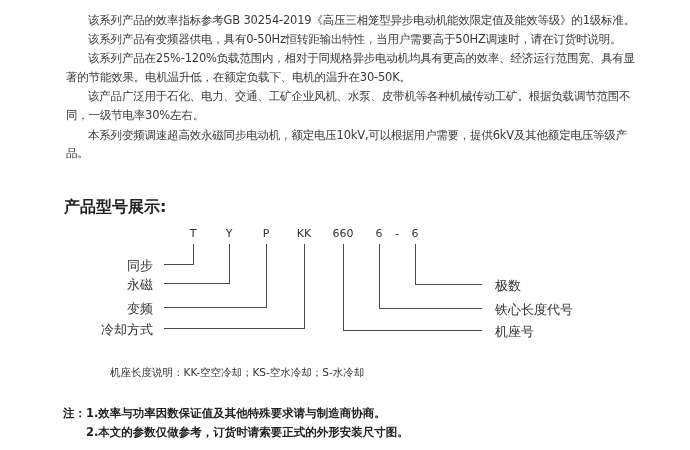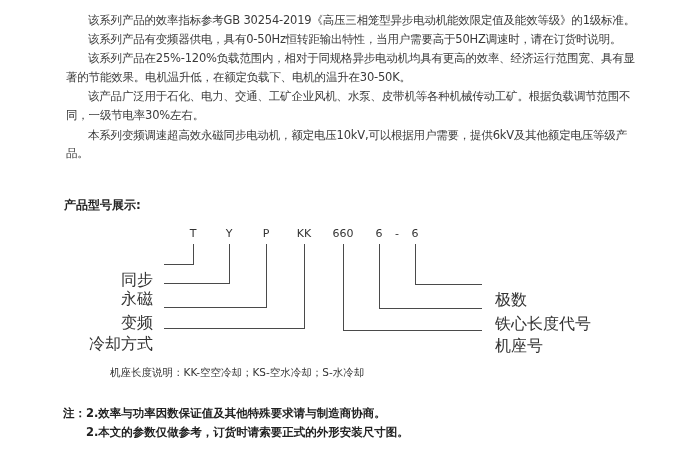--- a/index.html
+++ b/index.html
@@ -1,23 +1,23 @@
 <!DOCTYPE html>
 <html><head>
 <meta charset="utf-8">
 <style>
   html, body { margin:0; padding:0; }
   body { width:690px; height:450px; background:#ffffff; position:relative; overflow:hidden;
          font-family:"DejaVu Sans","Liberation Sans",sans-serif; color:#3a3a3a; }
   .p { position:absolute; font-size:11.5px; line-height:19px; white-space:nowrap; letter-spacing:-0.2px; }
   .indent { left:88px; }
   .cont { left:66px;text-align:center; }
-  .heading { position:absolute; left:64px; top:197px; font-size:12px; font-weight:bold; color:#222; }
+  .heading { position:absolute; left:64px; top:197px; font-size:16px; font-weight:bold; color:#222; }
   .code { position:absolute; top:227px; font-size:11px; color:#333; transform:translateX(-50%); }
-  .lbl { position:absolute; font-size:16px; color:#333;margin-top:13px; }
+  .lbl { position:absolute; font-size:13px; color:#333; }
   .lbl.left { right:537px; text-align:right; }
   .lbl.right { left:495px; }
   .ln { position:absolute; background:#4a4a4a; }
   .legend { position:absolute; left:110px; top:366px; font-size:10.5px; color:#333;text-align:right; }
   .note { position:absolute; font-size:11.5px; font-weight:bold; color:#222; }
 </style>
 </head>
 <body>
 
 <div>
@@ -67,15 +67,15 @@
 
   <div class="lbl right" style="top:277px">极数</div>
   <div class="lbl right" style="top:301px">铁心长度代号</div>
   <div class="lbl right" style="top:323px">机座号</div>
 </div>
 
 <div class="legend">机座长度说明：KK-空空冷却；KS-空水冷却；S-水冷却</div>
 
 <div>
   <div class="note" style="left:63px; top:406px">注：</div>
-  <div class="note" style="left:86px; top:406px">2.效率与功率因数保证值及其他特殊要求请与制造商协商。</div>
+  <div class="note" style="left:86px; top:406px">1.效率与功率因数保证值及其他特殊要求请与制造商协商。</div>
   <div class="note" style="left:86px; top:425px">2.本文的参数仅做参考，订货时请索要正式的外形安装尺寸图。</div>
 </div>
 
 </body></html>

